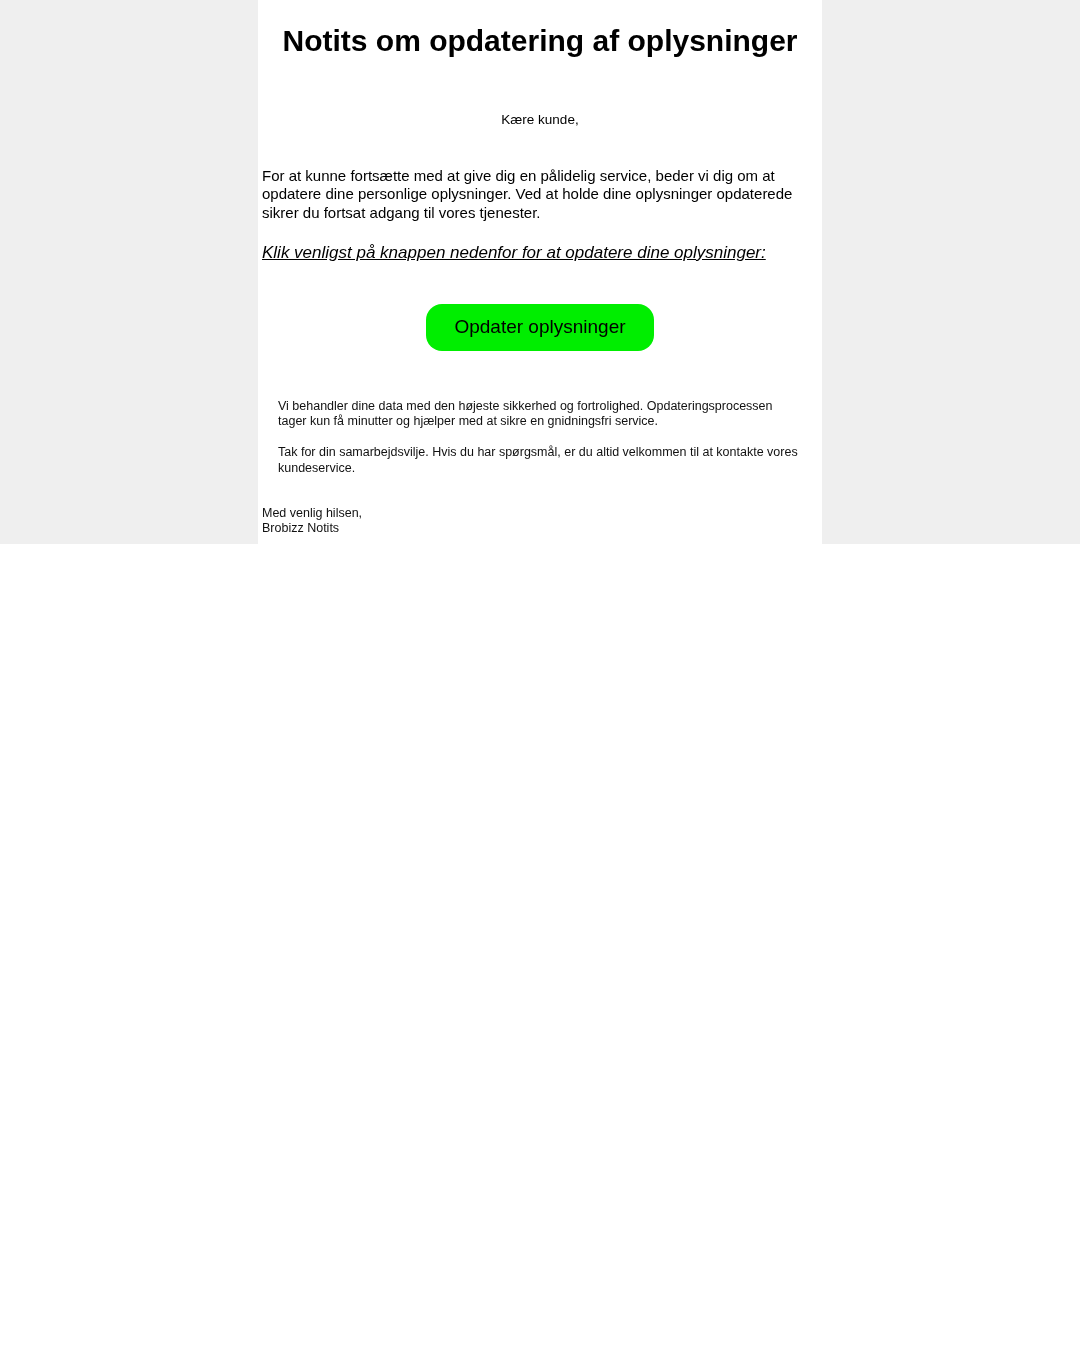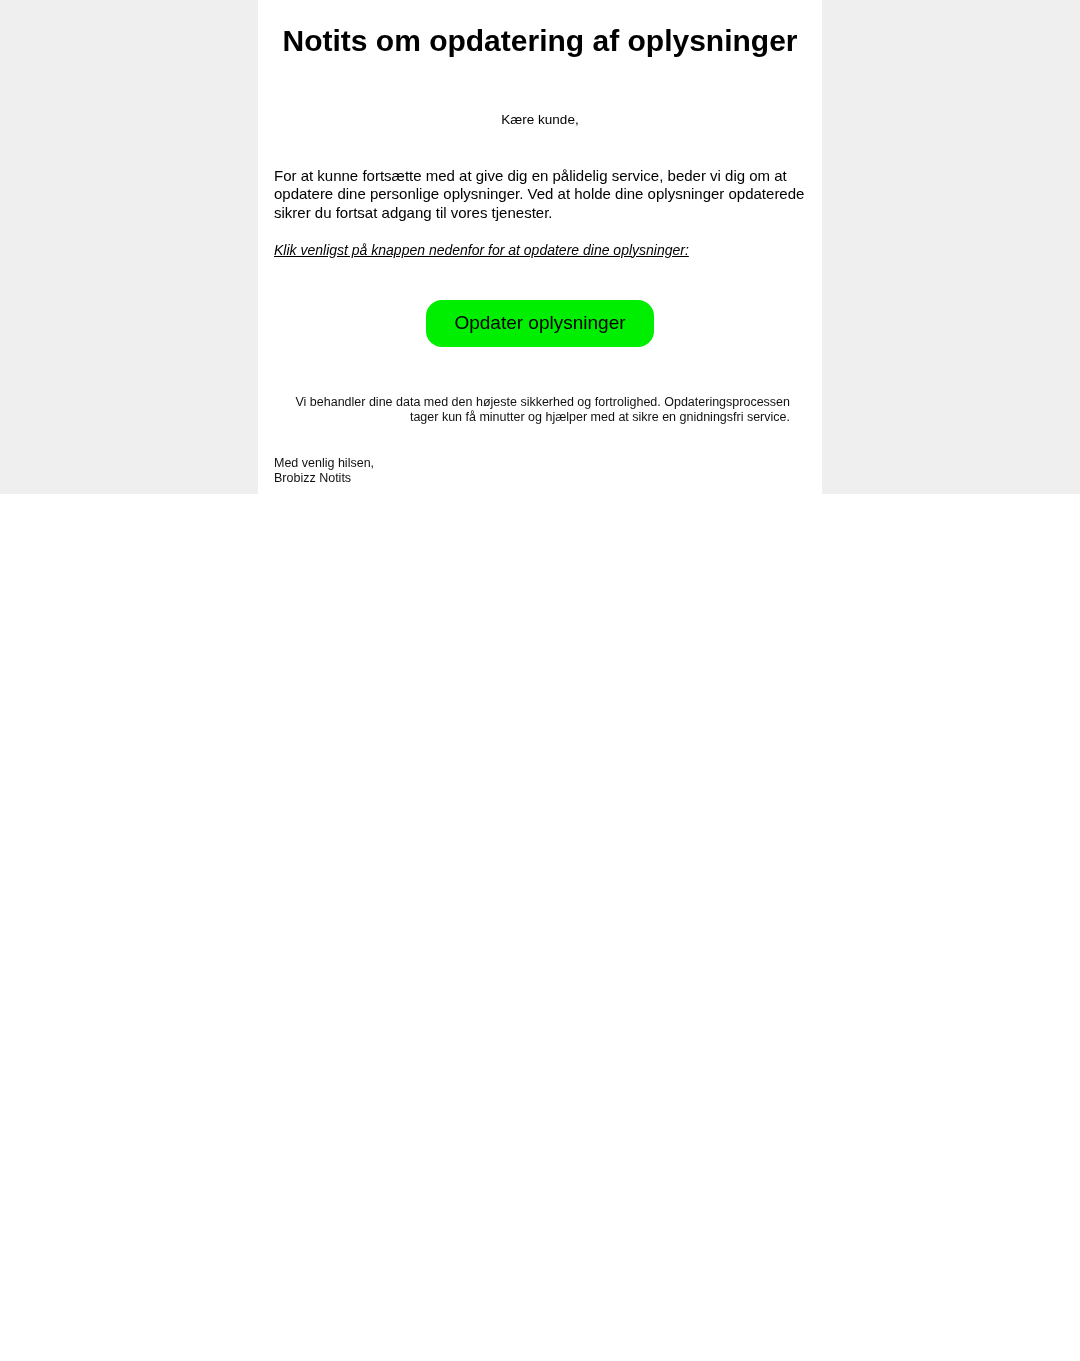--- a/index.html
+++ b/index.html
@@ -39,30 +39,30 @@
   }
   .salutation {
     text-align: center;
     font-size: 13.5px;
     font-weight: normal;
     color: #000000;
     margin: 0;
     padding: 0 10px;
   }
   .body-block {
-    padding: 0 16px;
+    padding: 0 4px;
   }
   .para-intro {
     font-size: 15px;
     color: #000000;
     line-height: 1.25;
     margin: 40px 0 0 0;
   }
   .para-cta-line {
-    font-size: 14px;
+    font-size: 17px;
     color: #000000;
     font-style: italic;
     text-decoration: underline;
     margin: 19px 0 0 0;
     line-height: 1.25;
   }
   .btn-wrap {
     text-align: center;
     margin: 41px 0 0 0;
   }
@@ -76,21 +76,20 @@
     border-radius: 16px;
     padding: 12px 28px;
     cursor: pointer;
     line-height: 1.2;
   }
   .fine-print {
     font-size: 12.5px;
     color: #111111;
     line-height: 1.22;
     margin: 16px;
-    text-align: right;
   }
   .fine-1 { margin-top: 48px; }
   .fine-2 { margin-top: 16px; }
   .sig {
     font-size: 12.5px;
     color: #111111;
     line-height: 1.22;
     margin: 30px 0 0 0;
   }
   .footer {
@@ -119,20 +118,21 @@
       <p class="para-intro">For at kunne fortsætte med at give dig en pålidelig service, beder vi dig om at opdatere dine personlige oplysninger. Ved at holde dine oplysninger opdaterede sikrer du fortsat adgang til vores tjenester.</p>
 
       <p class="para-cta-line">Klik venligst på knappen nedenfor for at opdatere dine oplysninger:</p>
 
       <div class="btn-wrap">
         <button class="update-button">Opdater oplysninger</button>
       </div>
 
       <p class="fine-print fine-1">Vi behandler dine data med den højeste sikkerhed og fortrolighed. Opdateringsprocessen tager kun få minutter og hjælper med at sikre en gnidningsfri service.</p>
 
+      <p class="fine-print fine-2">Tak for din samarbejdsvilje. Hvis du har spørgsmål, er du altid velkommen til at kontakte vores kundeservice.</p>
 
       <p class="sig">
         <span>Med venlig hilsen,</span><br>
         <span>Brobizz Notits</span>
       </p>
 
     </div>
 
 
   </div>

